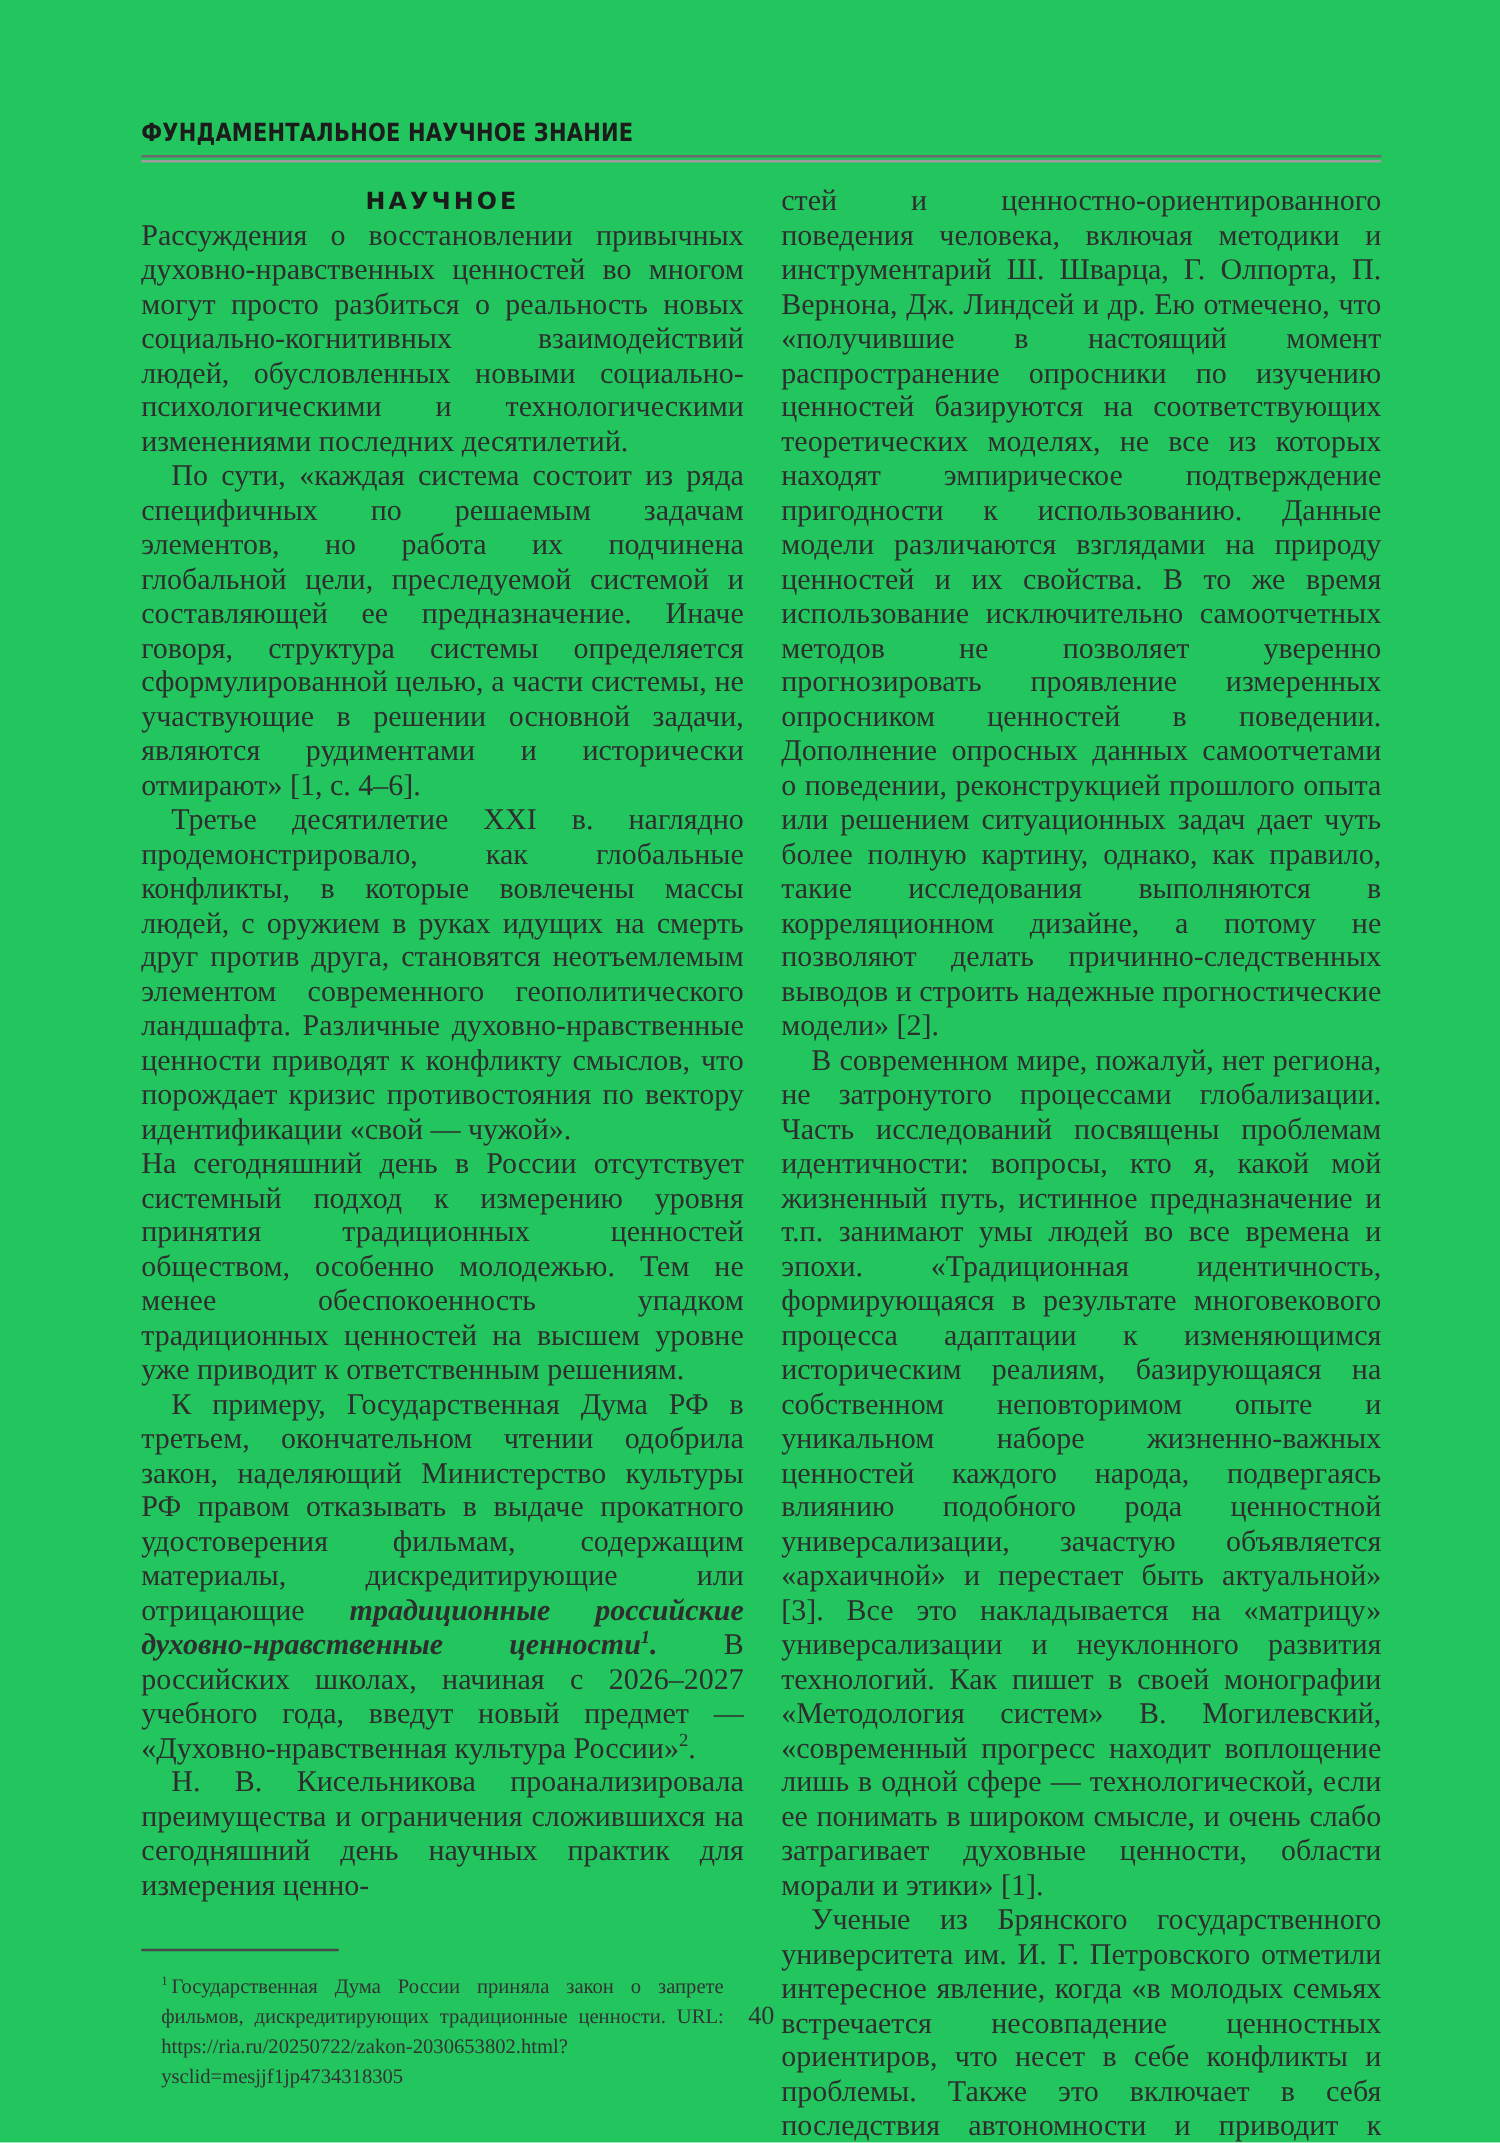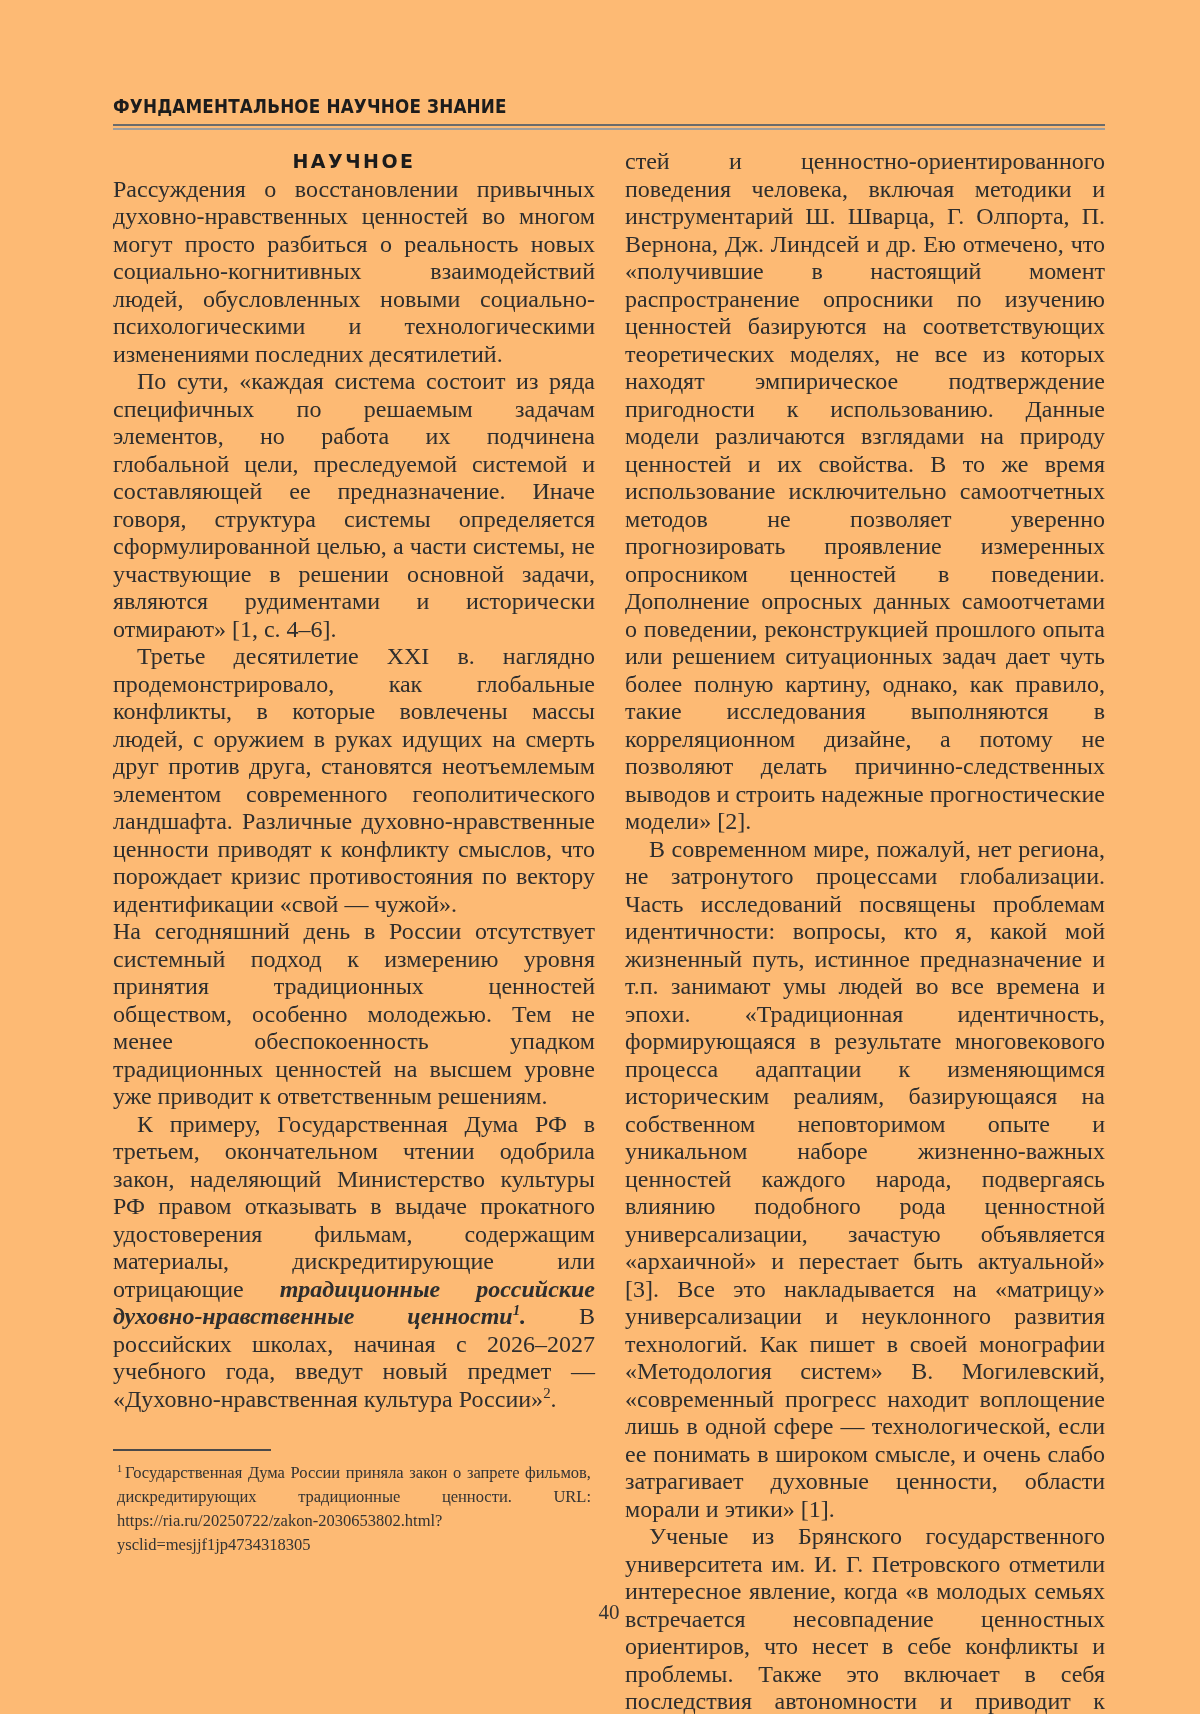--- a/index.html
+++ b/index.html
@@ -1,20 +1,20 @@
 <!DOCTYPE html>
 <html lang="ru"><head>
 <meta charset="utf-8">
 <style>
   html, body { margin: 0; padding: 0; background: #ffffff; }
   .page {
     position: relative;
     width: 1200px;
     height: 1714px;
-    background: #fdba74;
+    background: #22c55e;
     box-sizing: border-box;
     padding: 96px 95px 0 113px;
     overflow: hidden;
     color: #2e2e2e;
   }
   .running-header-title {
     font-family: "DejaVu Sans", "Liberation Sans", sans-serif;
     font-weight: bold;
     font-size: 20px;
     line-height: 21px;
@@ -58,21 +58,21 @@
   .bi { font-weight: bold; font-style: italic; }
   sup { font-size: 0.62em; line-height: 0; }
 
   .footnotes { margin-top: 36px; }
   .fn-rule { width: 158px; height: 2px; background: #4a4a4a; margin-bottom: 10px; }
   .footnote {
     font-family: "Liberation Serif", "DejaVu Serif", serif;
     font-size: 16.5px;
     line-height: 24px;
     text-align: justify;
-    margin: 4px;
+    margin: 16px;
     color: #333333;
     overflow-wrap: anywhere;
   }
   .footnote sup { margin-right: 3px; }
 
   .page-number {
     position: absolute;
     top: 1600px;
     left: 113px;
     width: 992px;
@@ -98,20 +98,21 @@
       <div id="left-sections">
           <div class="section">
             <h2 class="section-heading">НАУЧНОЕ</h2>
             <p class="body-text"><span>Рассуждения о восстановлении привычных духовно-нравственных ценностей во многом могут просто разбиться о реальность новых социально-когнитивных взаимодействий людей, обусловленных новыми социально-психологическими и технологическими изменениями последних десятилетий.</span></p>
             <p class="body-text indent"><span>По сути, «каждая система состоит из ряда специфичных по решаемым задачам элементов, но работа их подчинена глобальной цели, преследуемой системой и составляющей ее предназначение. Иначе говоря, структура системы определяется сформулированной целью, а части системы, не участвующие в решении основной задачи, являются рудиментами и исторически отмирают» [1, с. 4–6].</span></p>
             <p class="body-text indent"><span>Третье десятилетие XXI в. наглядно продемонстрировало, как глобальные конфликты, в которые вовлечены массы людей, с оружием в руках идущих на смерть друг против друга, становятся неотъемлемым элементом современного геополитического ландшафта. Различные духовно-нравственные ценности приводят к конфликту смыслов, что порождает кризис противостояния по вектору идентификации «свой — чужой».</span></p>
           </div>
           <div class="section">
             <p class="body-text"><span>На сегодняшний день в России отсутствует системный подход к измерению уровня принятия традиционных ценностей обществом, особенно молодежью. Тем не менее обеспокоенность упадком традиционных ценностей на высшем уровне уже приводит к ответственным решениям.</span></p>
             <p class="body-text indent"><span>К примеру, Государственная Дума РФ в третьем, окончательном чтении одобрила закон, наделяющий Министерство культуры РФ правом отказывать в выдаче прокатного удостоверения фильмам, содержащим материалы, дискредитирующие или отрицающие </span><span class="bi">традиционные российские духовно-нравственные ценности</span><sup class="bi">1</sup><span class="bi">.</span><span> В российских школах, начиная с 2026–2027 учебного года, введут новый предмет — «Духовно-нравственная культура России»</span><sup>2</sup><span>.</span></p>
+            <p class="body-text indent"><span>Н. В. Кисельникова проанализировала преимущества и ограничения сложившихся на сегодняшний день научных практик для измерения ценно-</span></p>
           </div>
         </div>
       <div class="footnotes">
         <div class="fn-rule"></div>
         <div id="footnote-list">
             <p class="footnote"><sup>1</sup>Государственная Дума России приняла закон о запрете фильмов, дискредитирующих традиционные ценности. URL: https://ria.ru/20250722/zakon-2030653802.html?ysclid=mesjjf1jp4734318305</p>
           </div>
       </div>
     </section>
 

